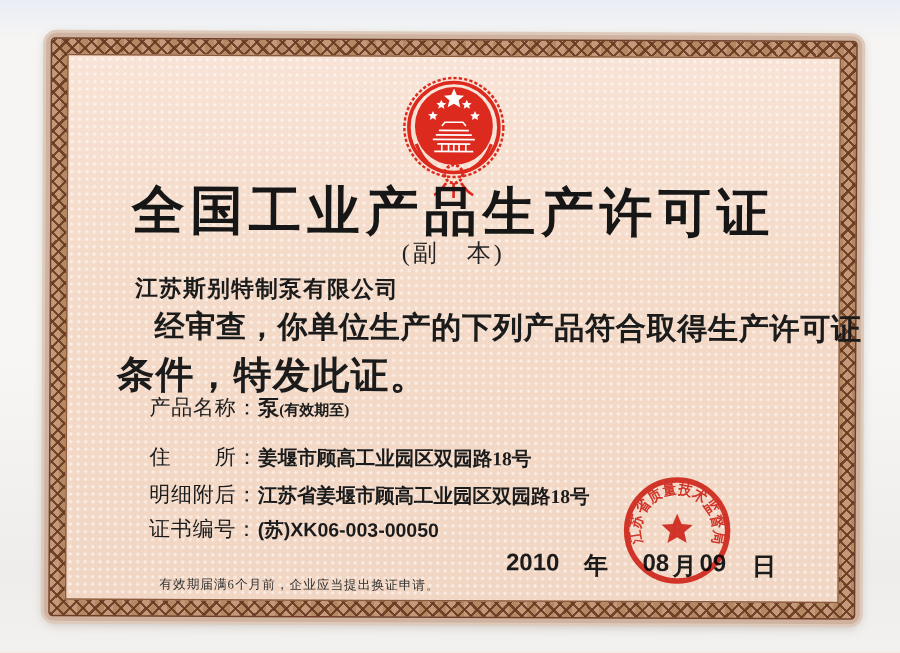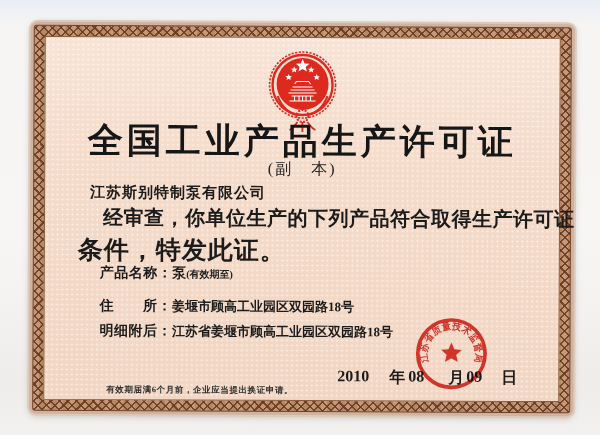--- a/index.html
+++ b/index.html
@@ -65,44 +65,44 @@
   }
   .stmt1{
     position:absolute;left:58px;top:167px;
     font-size:20px;font-weight:bold;letter-spacing:0.5px;white-space:nowrap;
   }
   .stmt2{
     position:absolute;left:33px;top:196px;
     font-size:25px;font-weight:bold;letter-spacing:1px;
   }
   .frow{position:absolute;left:55px;white-space:nowrap;}
-  .frow .lab{font-size:14px;font-weight:bold;letter-spacing:0.5px;margin-top:20px;}
+  .frow .lab{font-size:14px;font-weight:normal;letter-spacing:0.5px;margin-top:20px;}
   .frow .val{font-size:13px;font-weight:700;}
   .frow.product .val{font-size:14px;}
   .frow .note{font-size:10px;font-weight:700;}
   .row-product{top:226px;}
   .row-address{top:259px;}
   .row-prodaddr{top:284px;}
   .row-certno{top:307px;}
   .row-expiry{top:330px;}
   .num{font-family:"Liberation Sans", sans-serif;}
   .issue-date{position:absolute;top:329px;left:0;width:100%;height:22px;}
   .issue-date span{
     position:absolute;font-weight:bold;font-size:16px;
-    font-family:Liberation Serif, serif;
+    font-family:Liberation Sans, sans-serif;
   }
   .id-year{left:293px;}
   .id-yunit{left:345px;font-family:"Liberation Serif",serif !important;}
-  .id-month{left:364px;}
+  .id-month{left:384px;}
   .id-munit{left:404px;font-family:"Liberation Serif",serif !important;}
   .id-day{left:422px;}
   .id-dunit{left:457px;font-family:"Liberation Serif",serif !important;}
   .footnote{
     position:absolute;left:62px;top:347px;
-    font-size:8.5px;font-weight:700;letter-spacing:0.6px;color:#30302f;
+    font-size:8.5px;font-weight:400;letter-spacing:0.6px;color:#30302f;
   }
   .stamp{
     position:absolute;left:356px;top:264px;width:102px;height:102px;
     mix-blend-mode:multiply;opacity:.9;
   }
 </style>
 </head>
 <body>
 
 <div id="screen">
@@ -149,20 +149,23 @@
 
         <div class="frow product row-product">
           <span class="lab">产品名称：</span><span class="val">泵</span><span class="note">(有效期至)</span>
         </div>
         <div class="frow row-address">
           <span class="lab">住　　所：</span><span class="val">姜堰市顾高工业园区双园路18号</span>
         </div>
         <div class="frow row-prodaddr">
           <span class="lab">明细附后：</span><span class="val">江苏省姜堰市顾高工业园区双园路18号</span>
         </div>
+        <div class="frow row-certno">
+          <span class="lab">证书编号：</span><span class="val num">(苏)XK06-003-00050</span>
+        </div>
 
         <div class="issue-date">
           <span class="id-year">2010</span>
           <span class="id-yunit">年</span>
           <span class="id-month">08</span>
           <span class="id-munit">月</span>
           <span class="id-day">09</span>
           <span class="id-dunit">日</span>
         </div>
 

